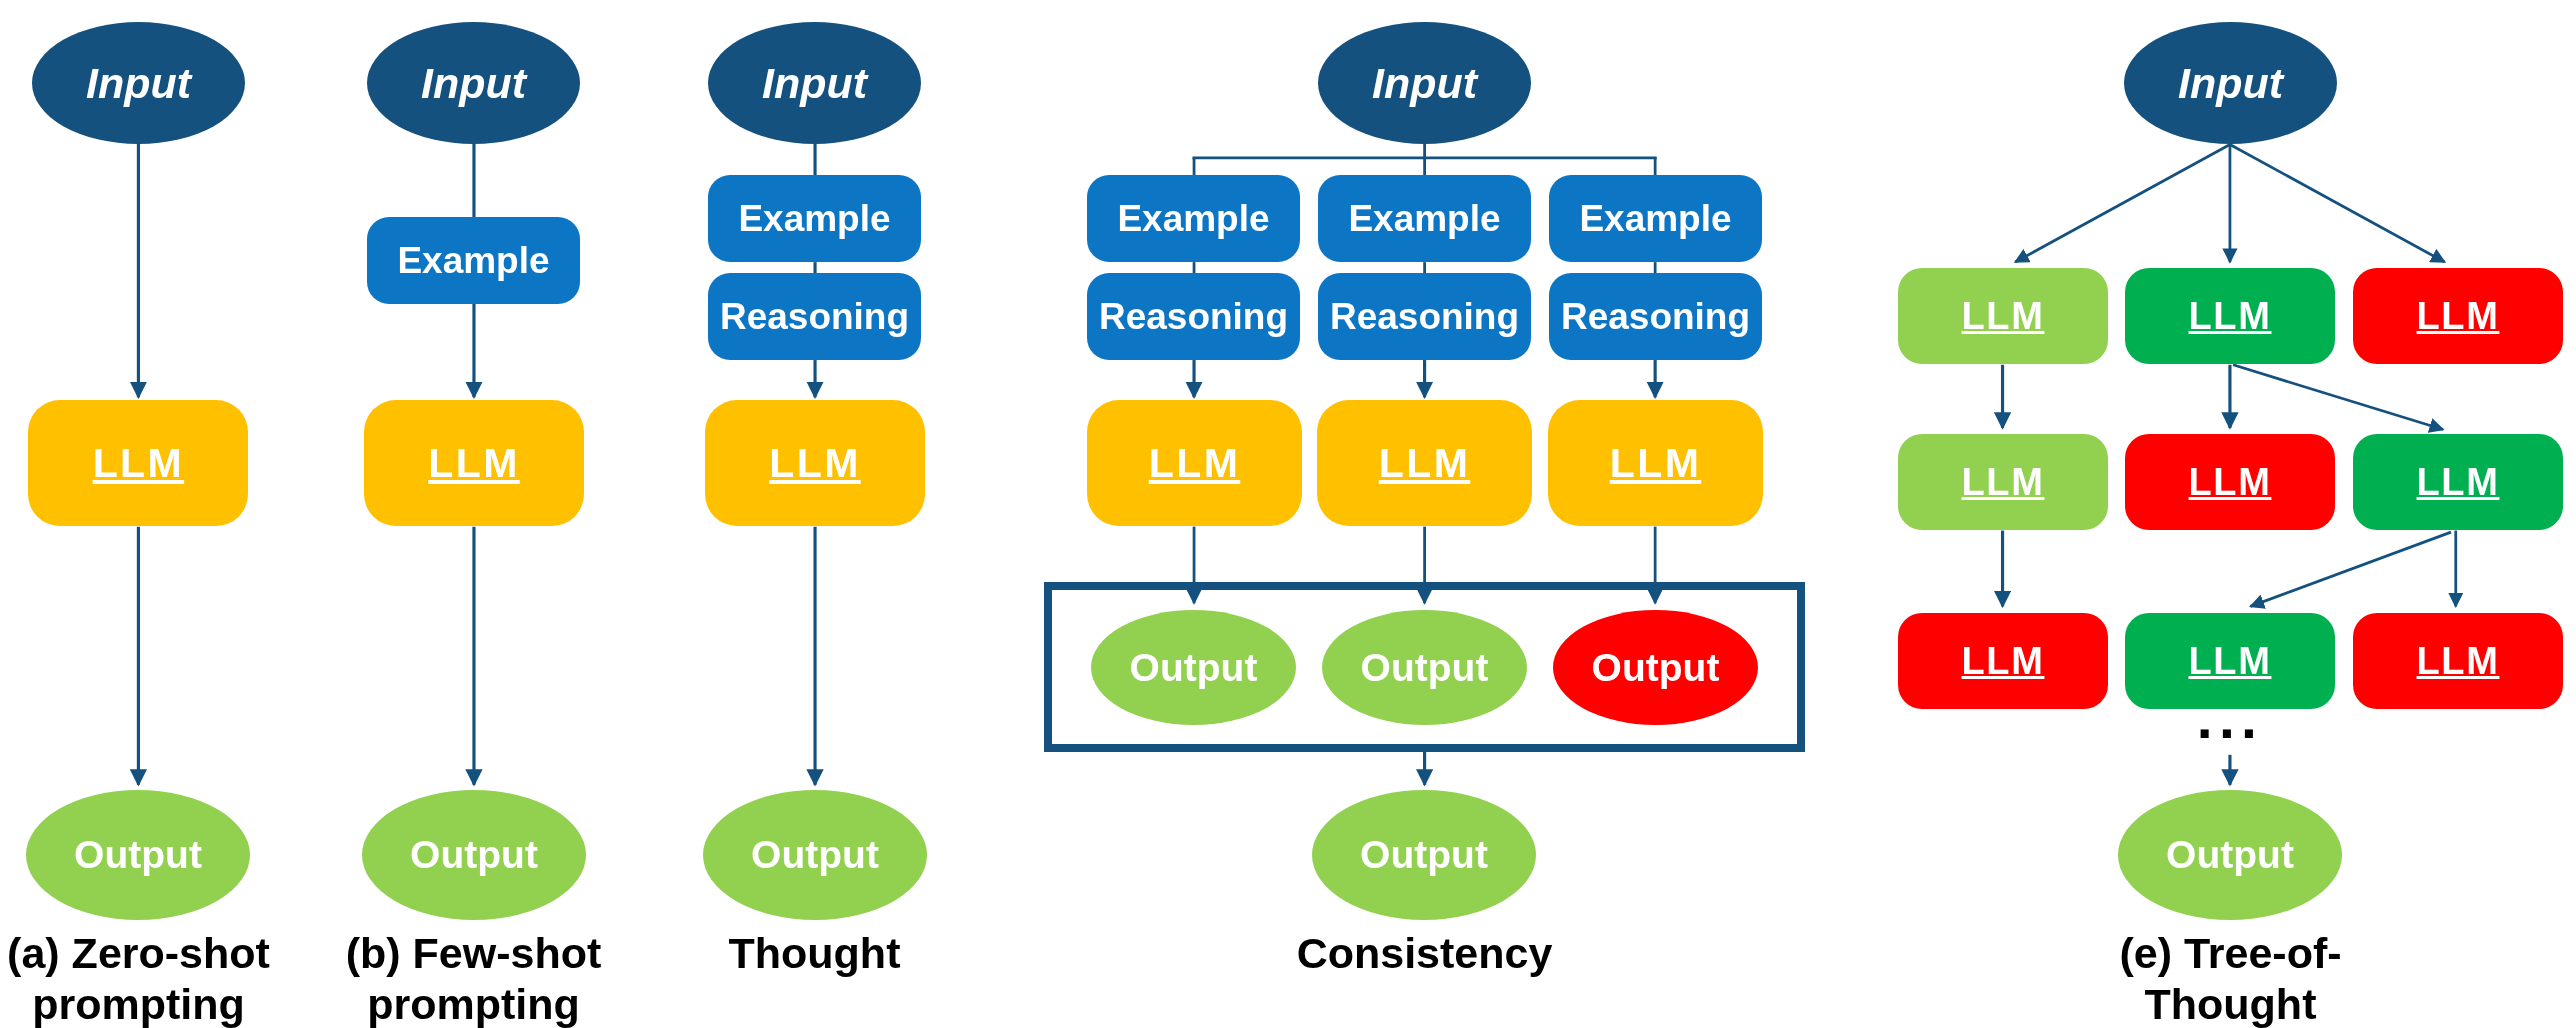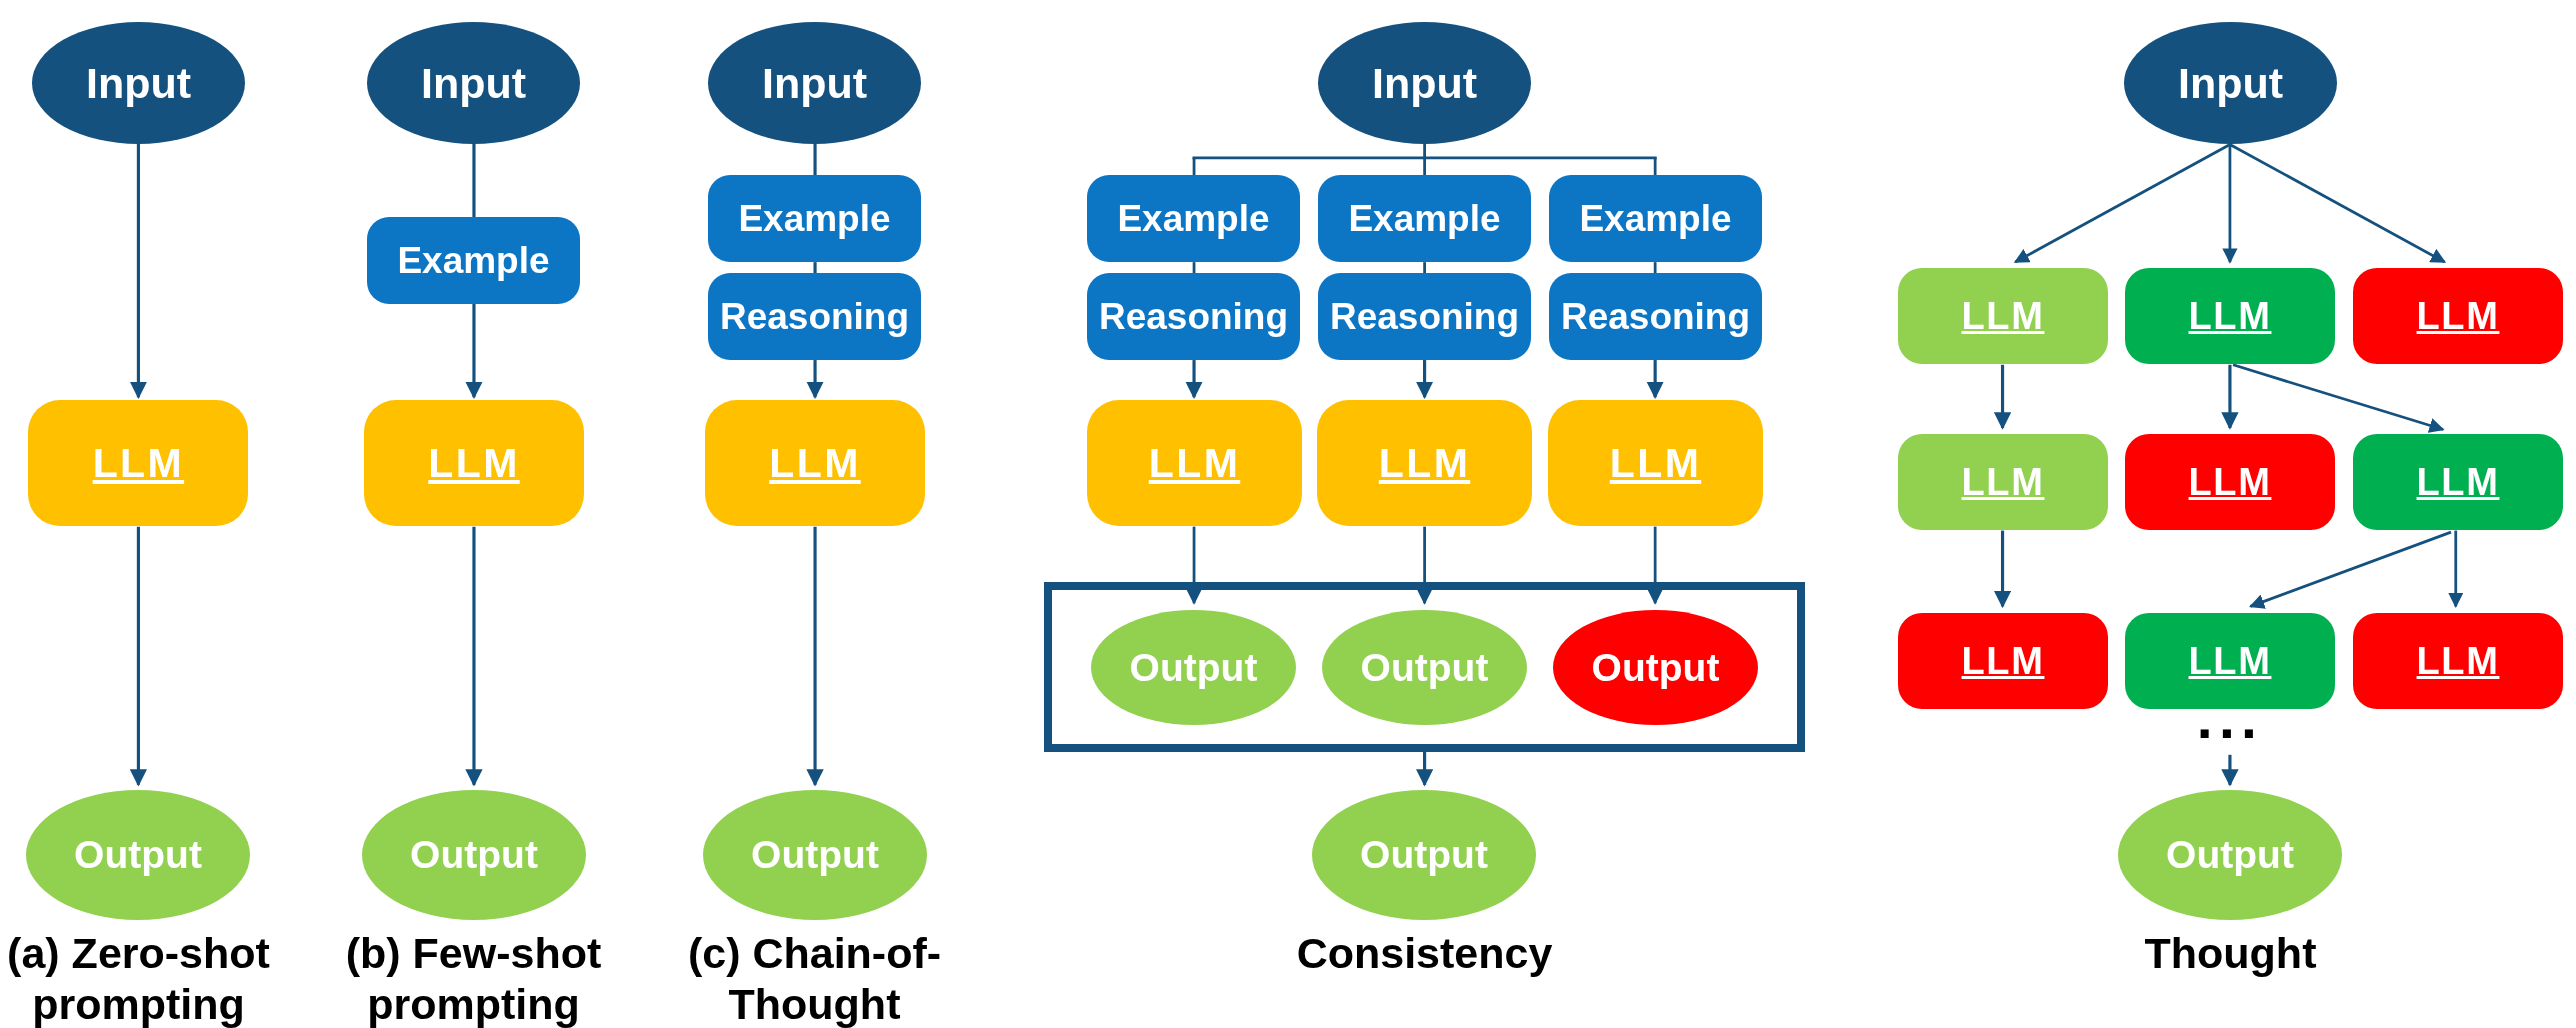--- a/index.html
+++ b/index.html
@@ -11,21 +11,21 @@
   body{width:2576px;height:1028px;overflow:hidden;
        font-family:"Liberation Sans",sans-serif;}
   #stage{position:relative;width:2576px;height:1028px;background:var(--bg);}
   #edges{position:absolute;left:0;top:0;width:2576px;height:1028px;}
   .edge{stroke:var(--navy);stroke-width:4;fill:none;}
   .edge.thin{stroke-width:3.5;}
   .ah{fill:var(--navy);}
   .node{position:absolute;display:flex;align-items:center;justify-content:center;
         color:var(--node-text);font-weight:bold;text-align:center;}
   .ellipse{border-radius:50%;}
-  .navy-fill{background:var(--navy);}
+  .navy-fill{background:var(--navy);font-style:italic;}
   .blue-fill{background:var(--blue);}
   .yellow-fill{background:var(--yellow);}
   .lgreen-fill{background:var(--light-green);}
   .green-fill{background:var(--green);}
   .red-fill{background:var(--red);}
   .input-node{font-size:43px;}
   .example-node,.reasoning-node{font-size:37px;border-radius:22px;}
   .llm-node{font-size:41px;border-radius:32px;letter-spacing:2.4px;text-decoration:underline;}
   .llm-node.small{font-size:38px;border-radius:24px;letter-spacing:1.6px;}
   .output-node{font-size:39px;text-align:right;}
@@ -104,21 +104,20 @@
     <div>(b) Few-shot</div>
     <div>prompting</div>
   </div>
 
   <div class="node ellipse navy-fill input-node" style="left:708px;top:22px;width:213px;height:122px;">Input</div>
   <div class="node blue-fill example-node" style="left:708px;top:175px;width:213px;height:87px;">Example</div>
   <div class="node blue-fill reasoning-node" style="left:708px;top:273px;width:213px;height:87px;">Reasoning</div>
   <div class="node yellow-fill llm-node" style="left:705px;top:400px;width:220px;height:126px;">LLM</div>
   <div class="node ellipse lgreen-fill output-node" style="left:703px;top:790px;width:224px;height:130px;">Output</div>
   <div class="caption" style="left:625px;top:928px;width:379px;">
-    <div>(c) Chain-of-</div>
     <div>Thought</div>
   </div>
 
   <div class="node ellipse navy-fill input-node" style="left:1318px;top:22px;width:213px;height:122px;">Input</div>
   <div class="node blue-fill example-node" style="left:1087px;top:175px;width:213px;height:87px;">Example</div>
   <div class="node blue-fill example-node" style="left:1318px;top:175px;width:213px;height:87px;">Example</div>
   <div class="node blue-fill example-node" style="left:1549px;top:175px;width:213px;height:87px;">Example</div>
   <div class="node blue-fill reasoning-node" style="left:1087px;top:273px;width:213px;height:87px;">Reasoning</div>
   <div class="node blue-fill reasoning-node" style="left:1318px;top:273px;width:213px;height:87px;">Reasoning</div>
   <div class="node blue-fill reasoning-node" style="left:1549px;top:273px;width:213px;height:87px;">Reasoning</div>
@@ -140,17 +139,18 @@
   <div class="node red-fill llm-node small" style="left:2353px;top:268px;width:210px;height:96px;">LLM</div>
   <div class="node lgreen-fill llm-node small" style="left:1898px;top:434px;width:210px;height:96px;">LLM</div>
   <div class="node red-fill llm-node small" style="left:2125px;top:434px;width:210px;height:96px;">LLM</div>
   <div class="node green-fill llm-node small" style="left:2353px;top:434px;width:210px;height:96px;">LLM</div>
   <div class="node red-fill llm-node small" style="left:1898px;top:613px;width:210px;height:96px;">LLM</div>
   <div class="node green-fill llm-node small" style="left:2125px;top:613px;width:210px;height:96px;">LLM</div>
   <div class="node red-fill llm-node small" style="left:2353px;top:613px;width:210px;height:96px;">LLM</div>
   <div class="dots" style="left:2151px;top:695px;width:158px;">...</div>
   <div class="node ellipse lgreen-fill output-node" style="left:2118px;top:790px;width:224px;height:130px;">Output</div>
   <div class="caption" style="left:2033px;top:928px;width:395px;">
+    <div>(e) Tree-of-</div>
     <div>Thought</div>
   </div>
 
 </div>
 
 
 </body></html>

